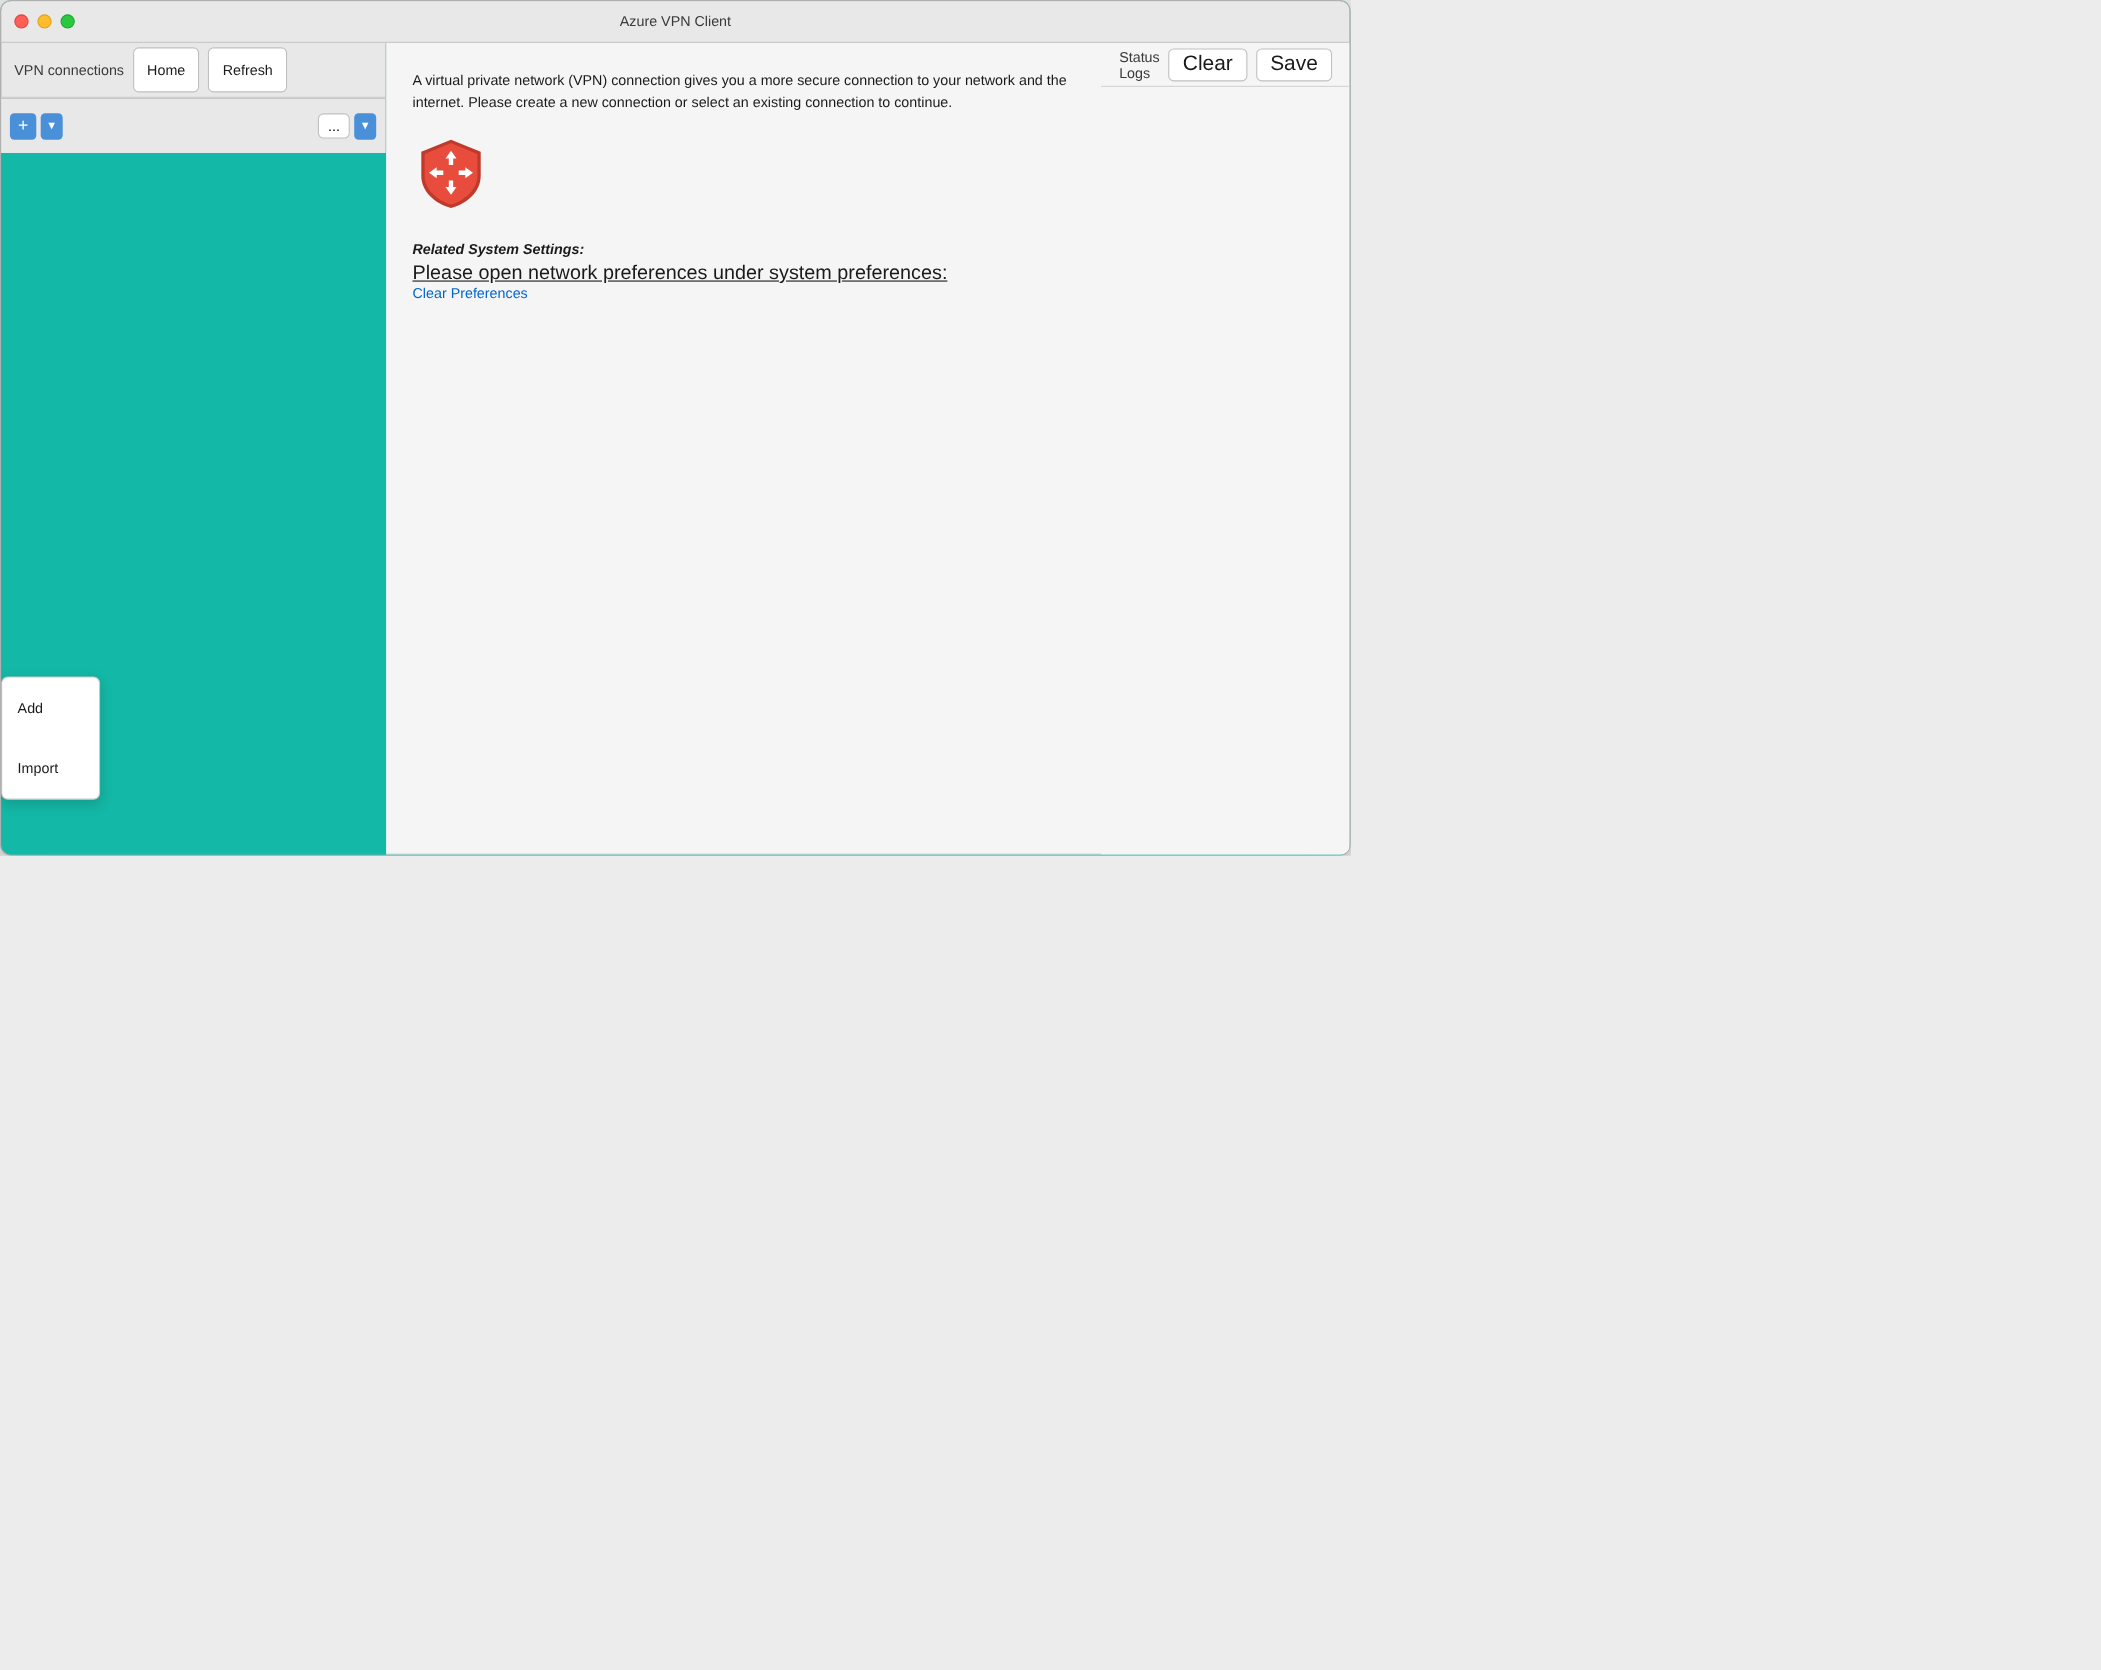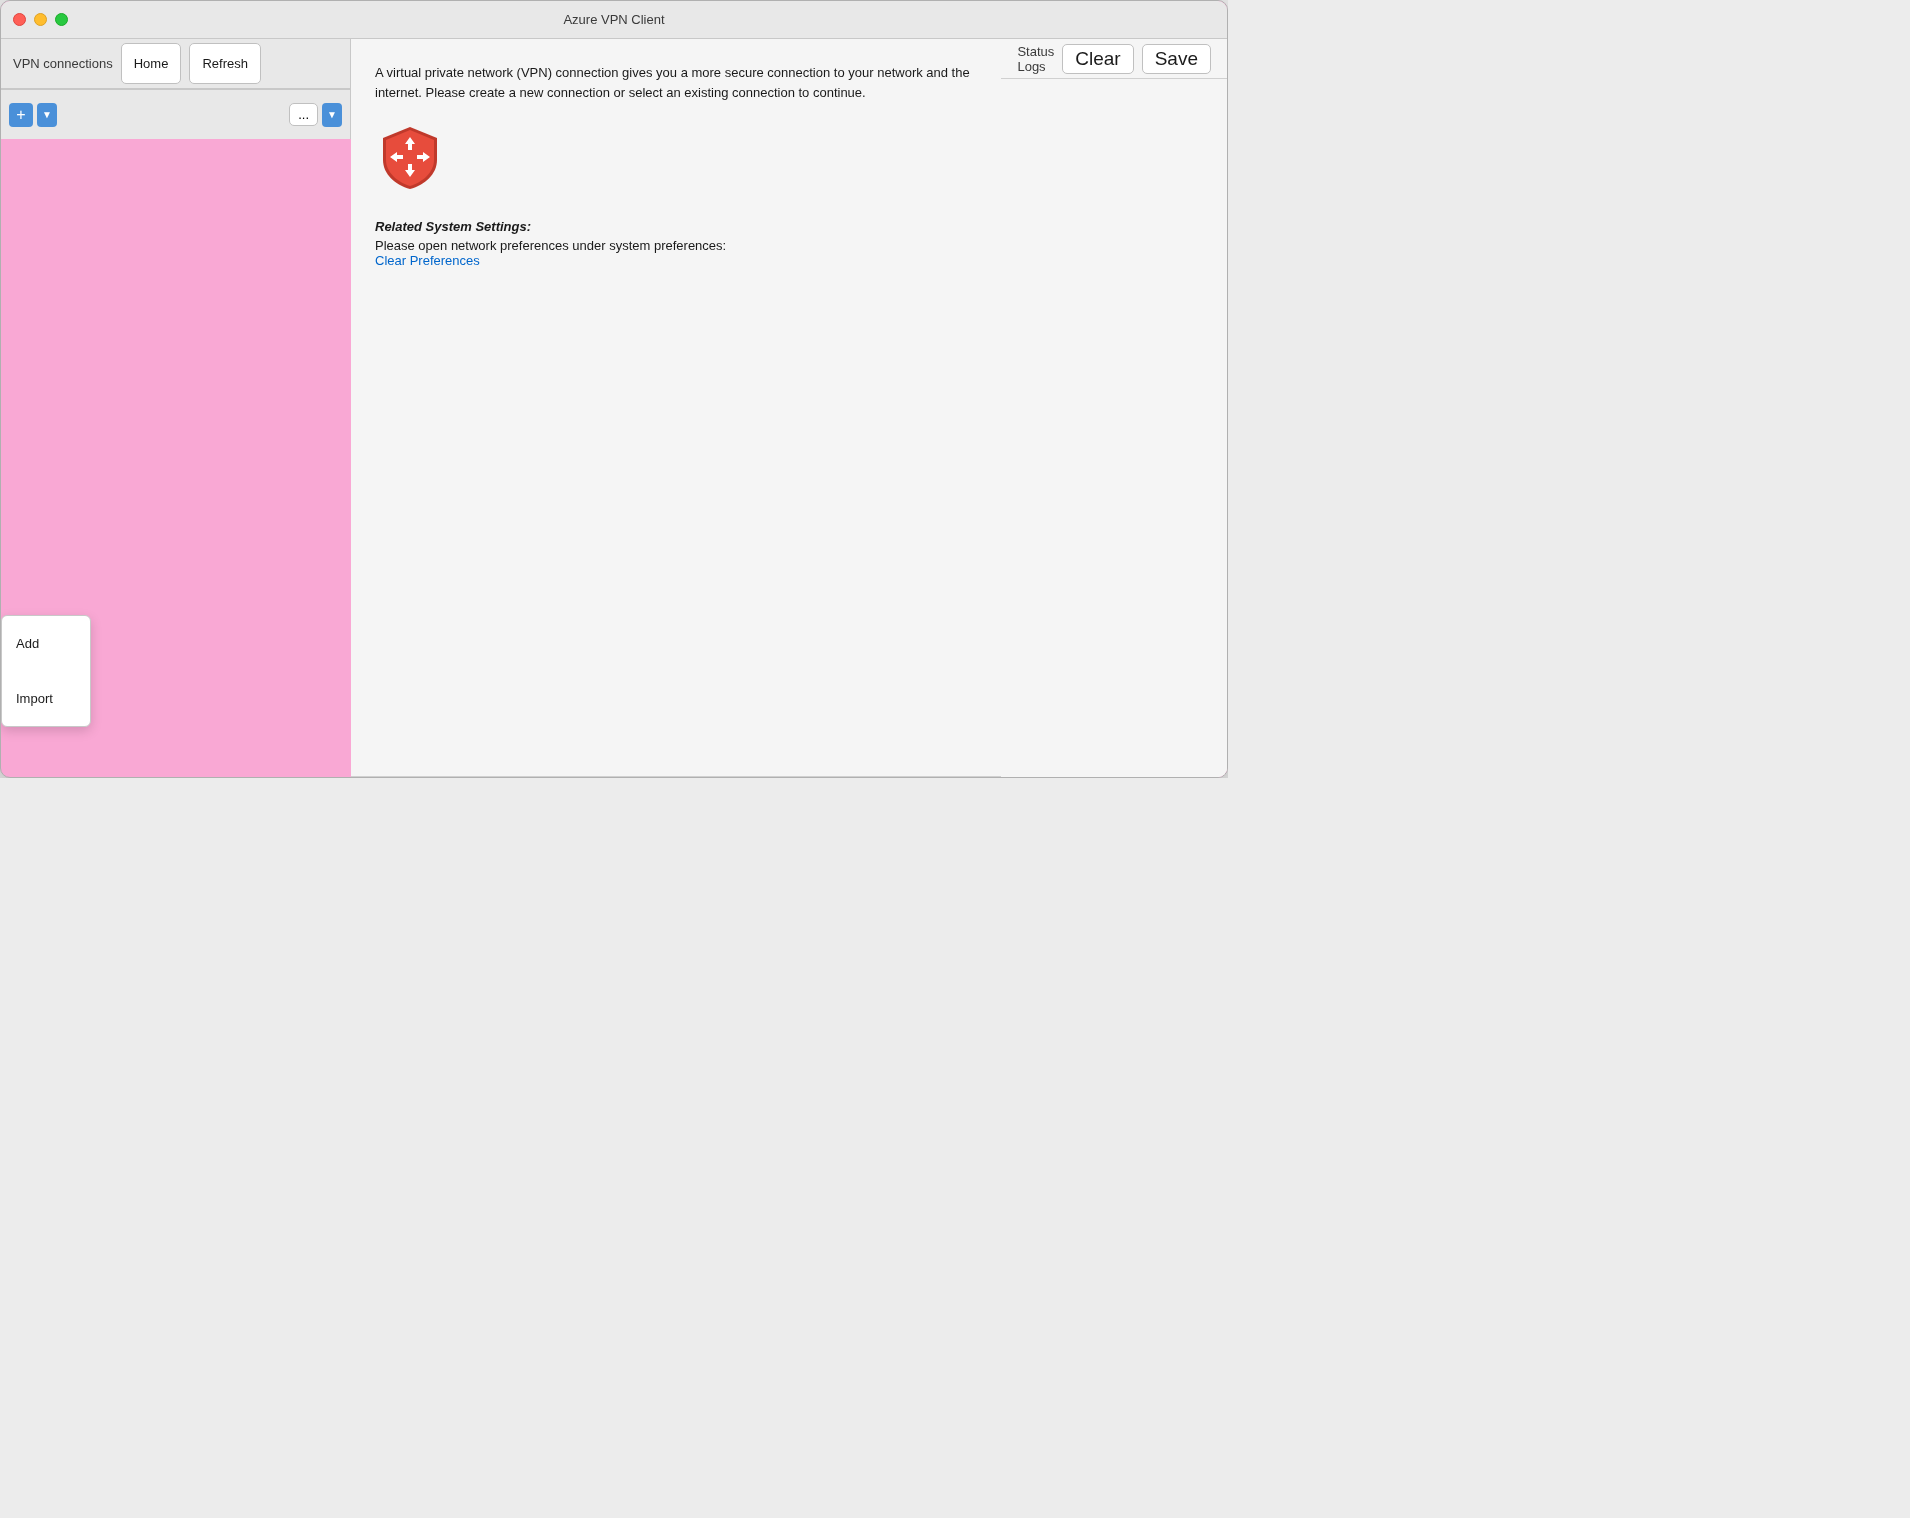--- a/index.html
+++ b/index.html
@@ -14,21 +14,21 @@
       background: #ececec;
       font-family: -apple-system, BlinkMacSystemFont, 'Helvetica Neue', sans-serif;
       font-size: 13px;
       color: #1a1a1a;
       overflow: hidden;
     }
 
     .window {
       width: 1228px;
       height: 778px;
-      background: #f9a8d4;
+      background: #14b8a6;
       border-radius: 10px;
       border: 1px solid #b0b0b0;
       display: flex;
       flex-direction: column;
       overflow: hidden;
       box-shadow: 0 10px 40px rgba(0,0,0,0.3);
       justify-content: center;
     }
 
     
@@ -199,22 +199,23 @@
 
     .related-title {
       font-size: 13px;
       font-weight: 600;
       color: #1a1a1a;
       margin-bottom: 4px;
       font-style: italic;
     }
 
     .related-desc {
-      font-size: 13px;
-      color: #1a1a1a;
+      font-size: 18px;
+      color: #1a1a1a;
+      text-decoration: underline;
     }
 
     .system-prefs-link {
       color: #0066cc;
       text-decoration: none;
       font-size: 13px;
     }
 
     
     .status-section {

